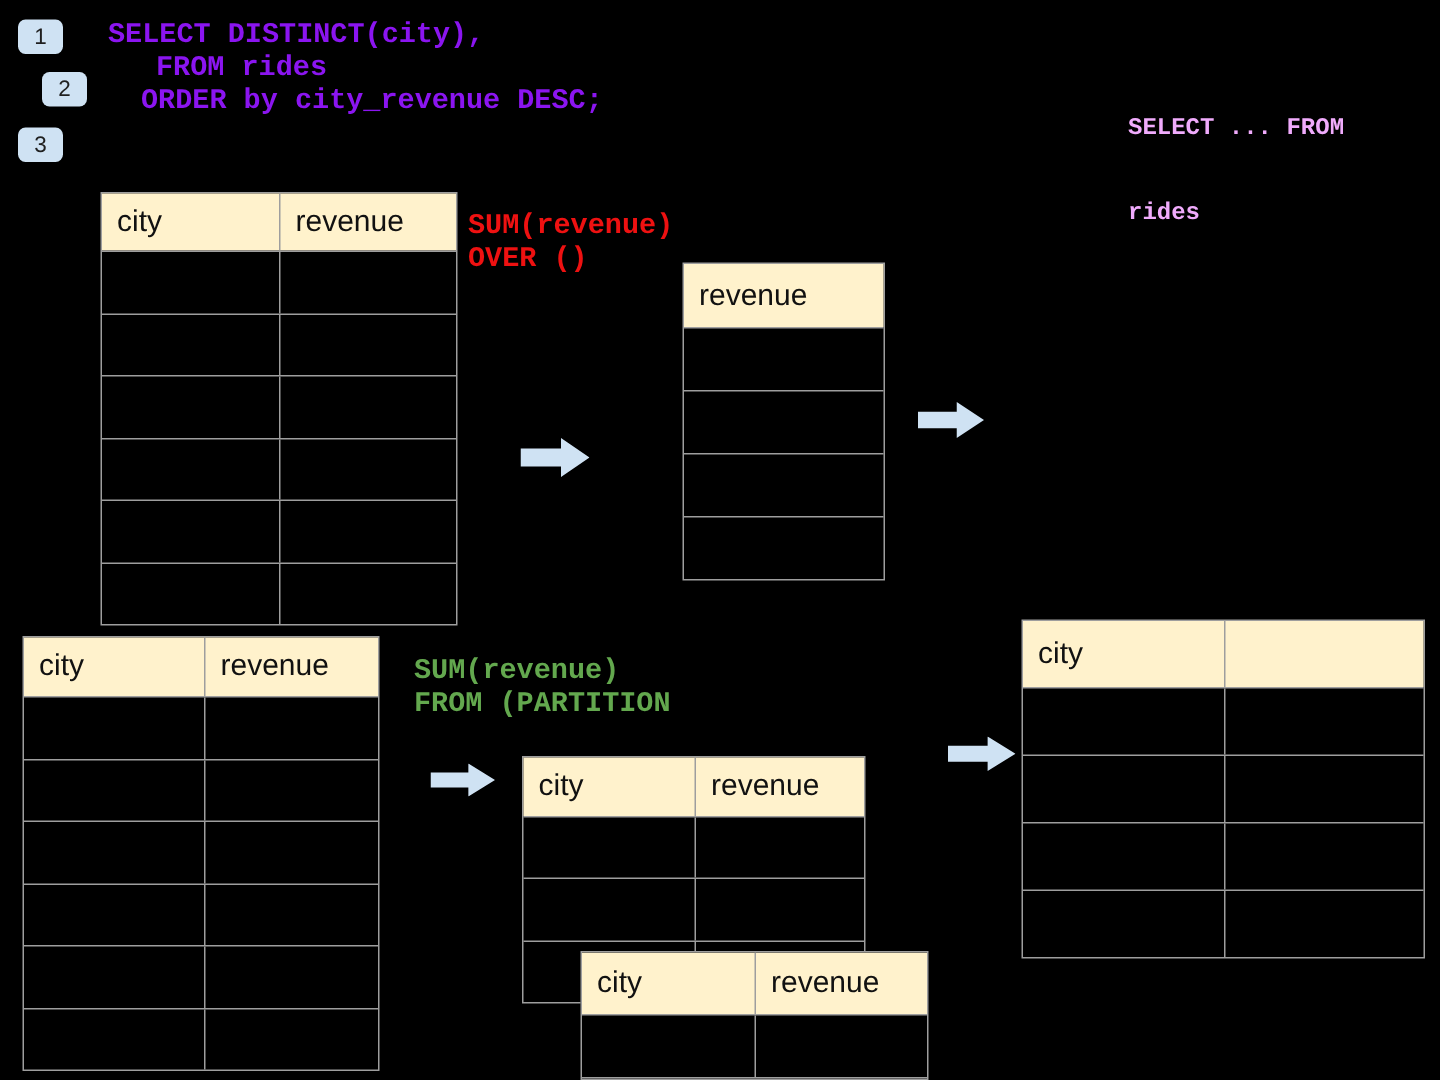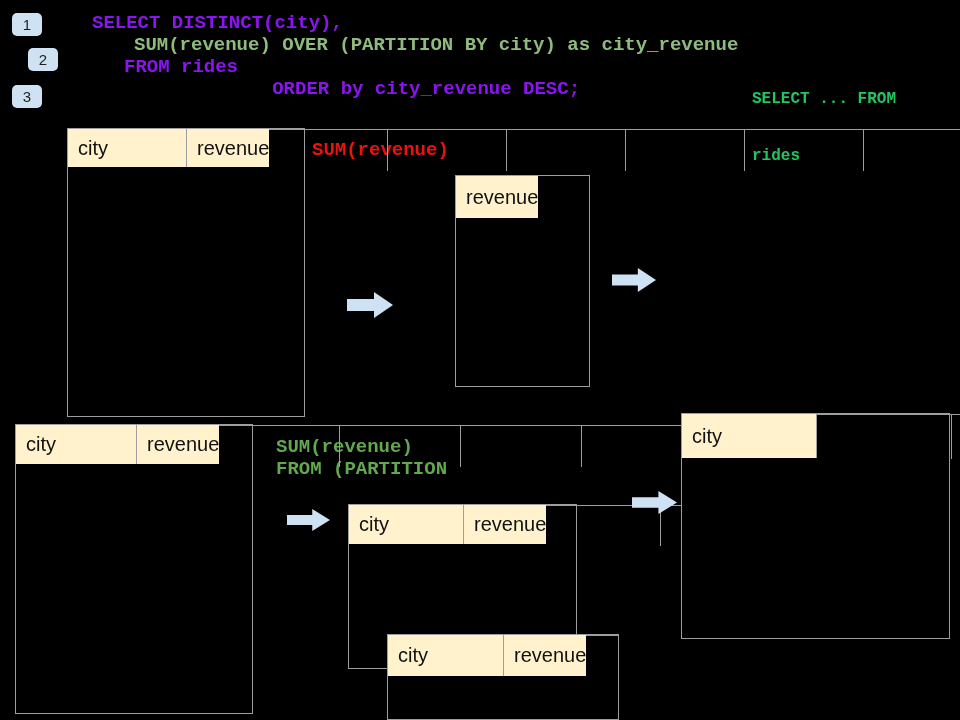--- a/index.html
+++ b/index.html
@@ -10,21 +10,21 @@
          display:flex;align-items:center;justify-content:center;
          font-size:15px;color:#1f1f1f;}
   
   .sqlline{font-family:"Liberation Mono",monospace;font-weight:bold;
            font-size:19px;line-height:22px;height:22px;white-space:pre;}
   .codeblock{position:absolute;}
   .note{position:absolute;font-family:"Liberation Mono",monospace;font-weight:bold;
         font-size:16px;line-height:19px;white-space:pre;}
   .anno{position:absolute;}
   
-  .tbl{position:absolute;display:flex;flex-direction:row;box-sizing:border-box;
+  .tbl{position:absolute;display:flex;flex-direction:column;box-sizing:border-box;
        border:1px solid #9e9e9e;background:#000;}
   .tbl .row{display:flex;flex:none;height:var(--rh);box-sizing:border-box;}
   .tbl .row.head{height:var(--hh);}
   .tbl .row + .row{border-top:1px solid #9e9e9e;}
   .tbl .cell{box-sizing:border-box;flex:1;display:flex;align-items:center;}
   .tbl .cell:first-child{flex:none;width:var(--c0);border-right:1px solid #9e9e9e;}
   .tbl.single .cell:first-child{flex:1;width:auto;border-right:none;}
   .tbl .head .cell{padding-left:10px;font-size:20px;color:#111;}
   
   .arrow{position:absolute;line-height:0;}
@@ -38,34 +38,34 @@
   <div class="badge" style="left: 12px; top: 13px; background-color: rgb(207, 226, 243);">
     <span>1</span>
   </div>
   <div class="badge" style="left: 28px; top: 48px; background-color: rgb(207, 226, 243);">
     <span>2</span>
   </div>
   <div class="badge" style="left: 12px; top: 85px; background-color: rgb(207, 226, 243);">
     <span>3</span>
   </div>
 
-  <div class="codeblock" style="left:92px;top:12px">
+  <div class="codeblock" style="left:72px;top:12px">
     <div class="sqlline" style="margin-left: 0px; color: rgb(139, 21, 240);">SELECT DISTINCT(city),</div>
-    <div class="sqlline" style="margin-left: 42px; color: rgb(143, 188, 125);">SUM(revenue) OVER (PARTITION BY city) as city_revenue</div>
     <div class="sqlline" style="margin-left: 32px; color: rgb(139, 21, 240);">FROM rides</div>
     <div class="sqlline" style="margin-left: 22px; color: rgb(139, 21, 240); text-align: center;">ORDER by city_revenue DESC;</div>
   </div>
 
-  <div class="note" style="left: 752px; top: 52px; color: #22c55e;">
+  <div class="note" style="left: 752px; top: 38px; color: #f0abfc;">
     <div>SELECT ... FROM</div>
     <div>rides</div>
   </div>
 
   <div class="anno" style="left: 312px; top: 139px; color: rgb(238, 17, 17);">
     <div class="sqlline">SUM(revenue)</div>
+    <div class="sqlline">OVER ()</div>
   </div>
 
   <div class="anno" style="left: 276px; top: 436px; color: rgb(99, 168, 78);">
     <div class="sqlline">SUM(revenue)</div>
     <div class="sqlline">FROM (PARTITION</div>
   </div>
 
   <div class="tbl" style="left:67px;top:128px;width:238px;height:289px;--hh:38px;--rh:41.5px;--c0:119px">
       <div class="row head" style="background-color: rgb(255, 242, 204);">
         <div class="cell">city</div>

